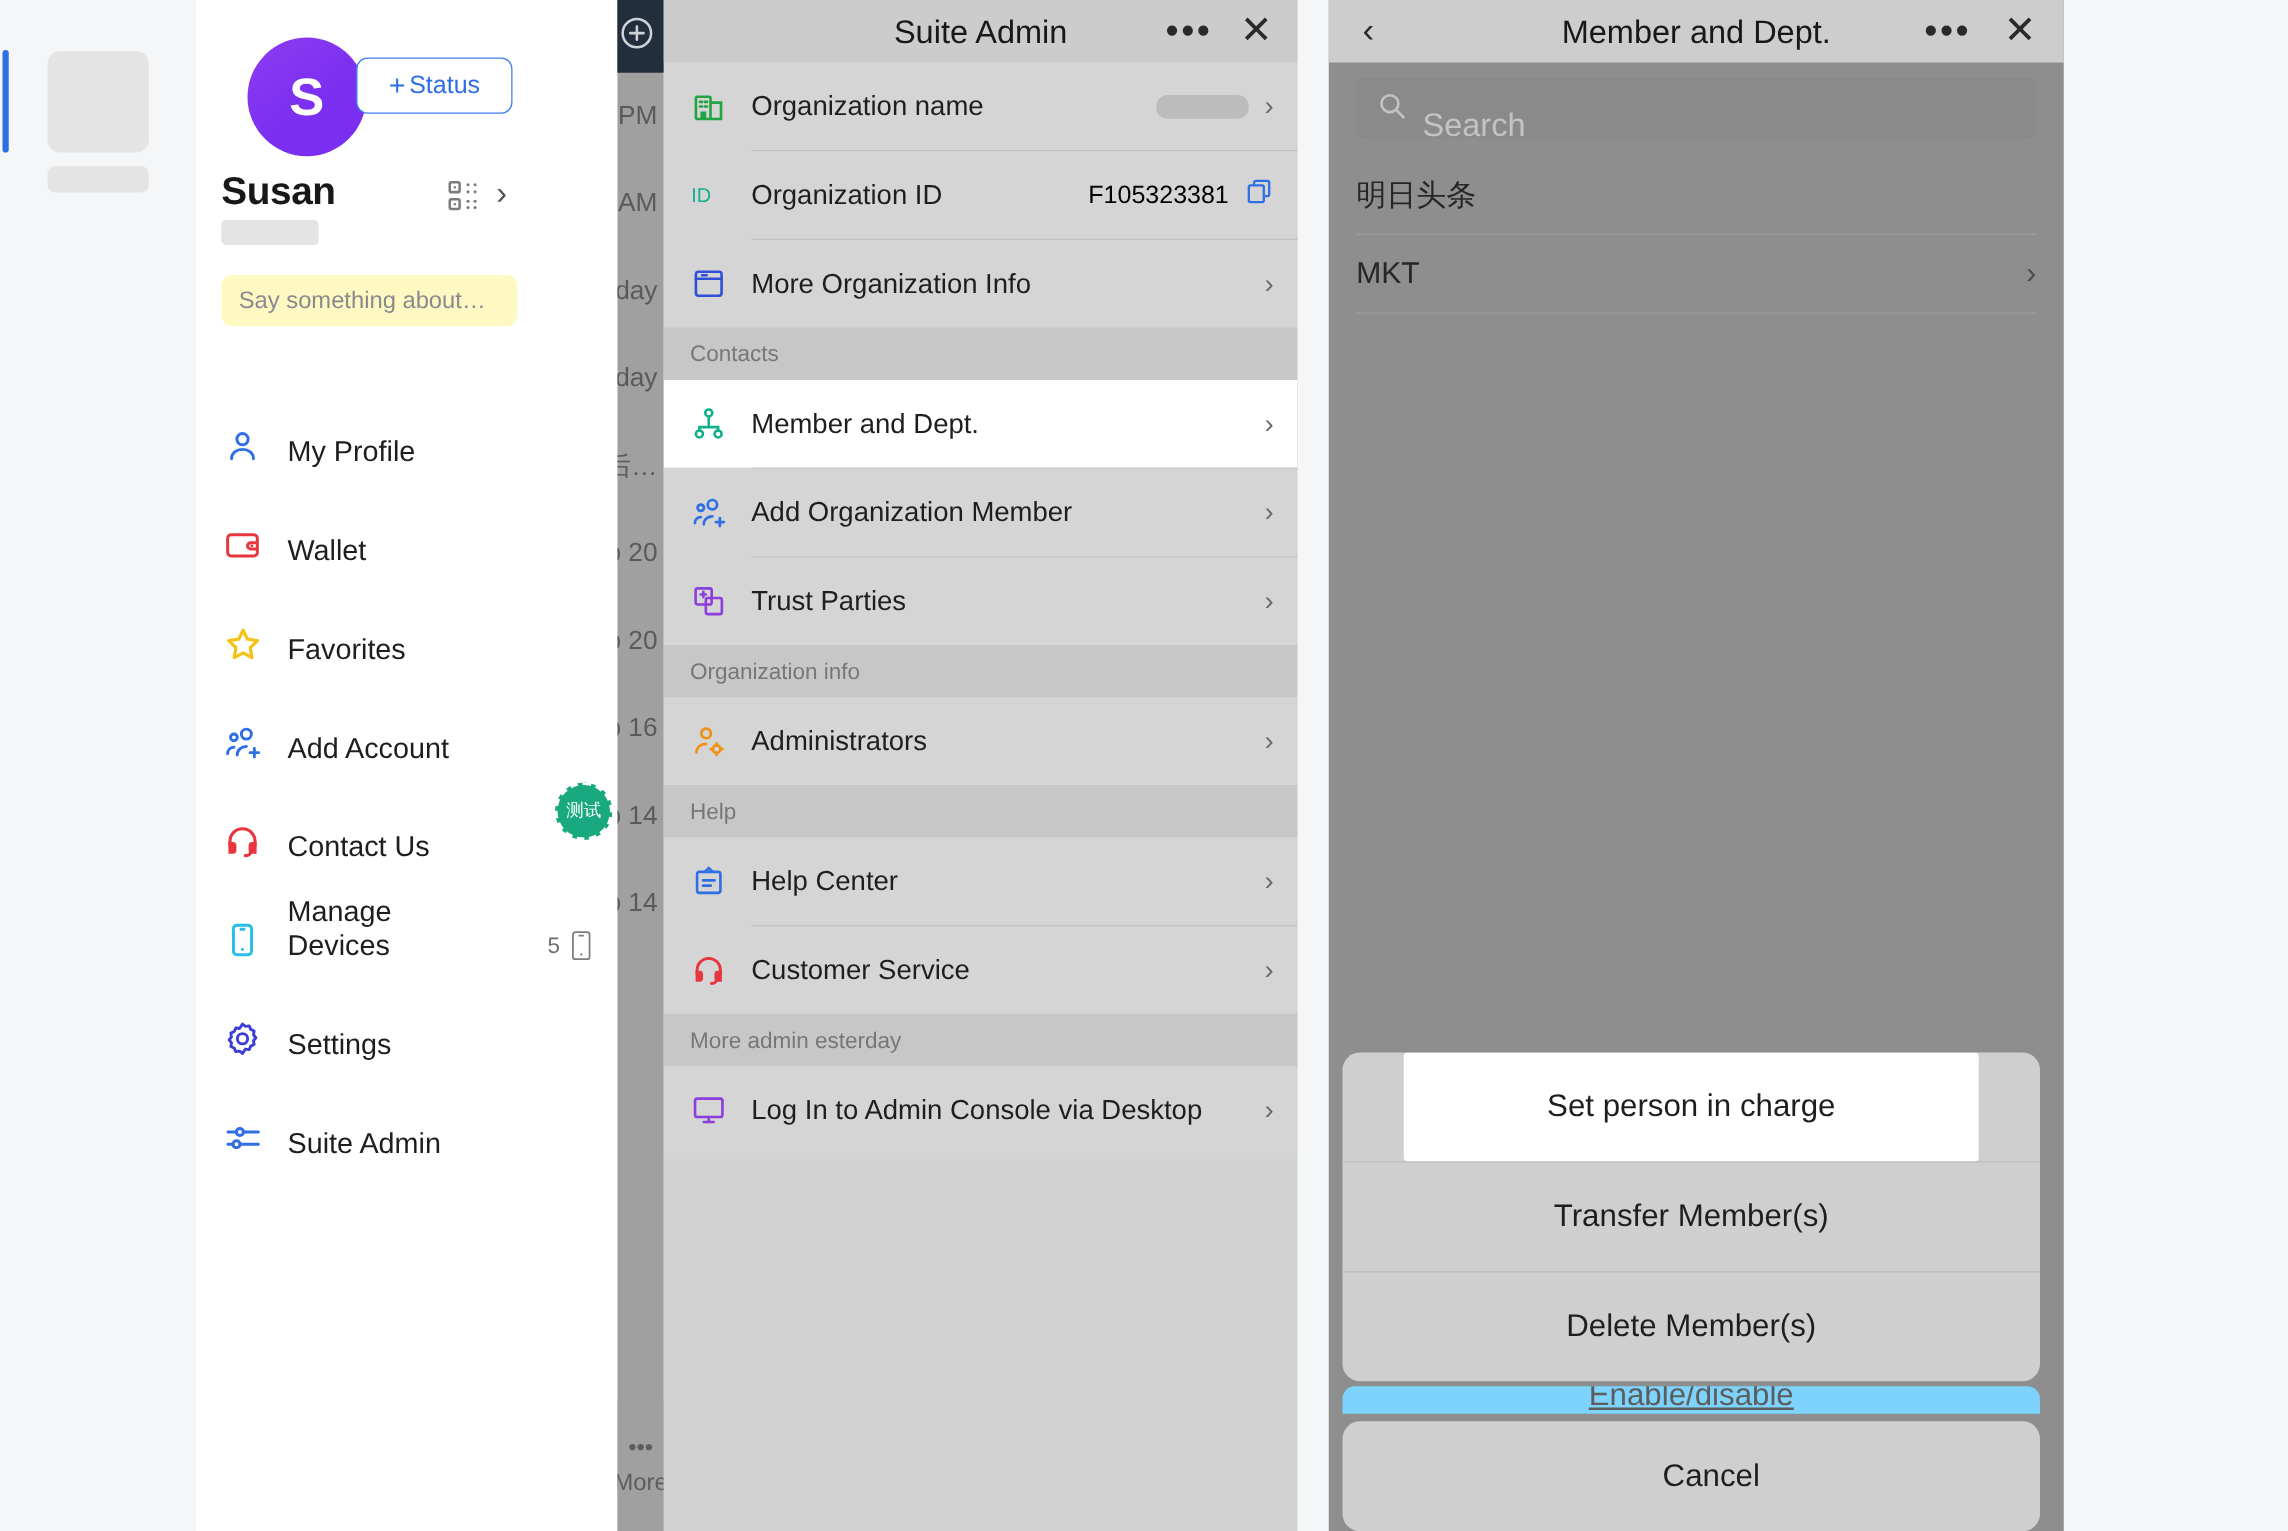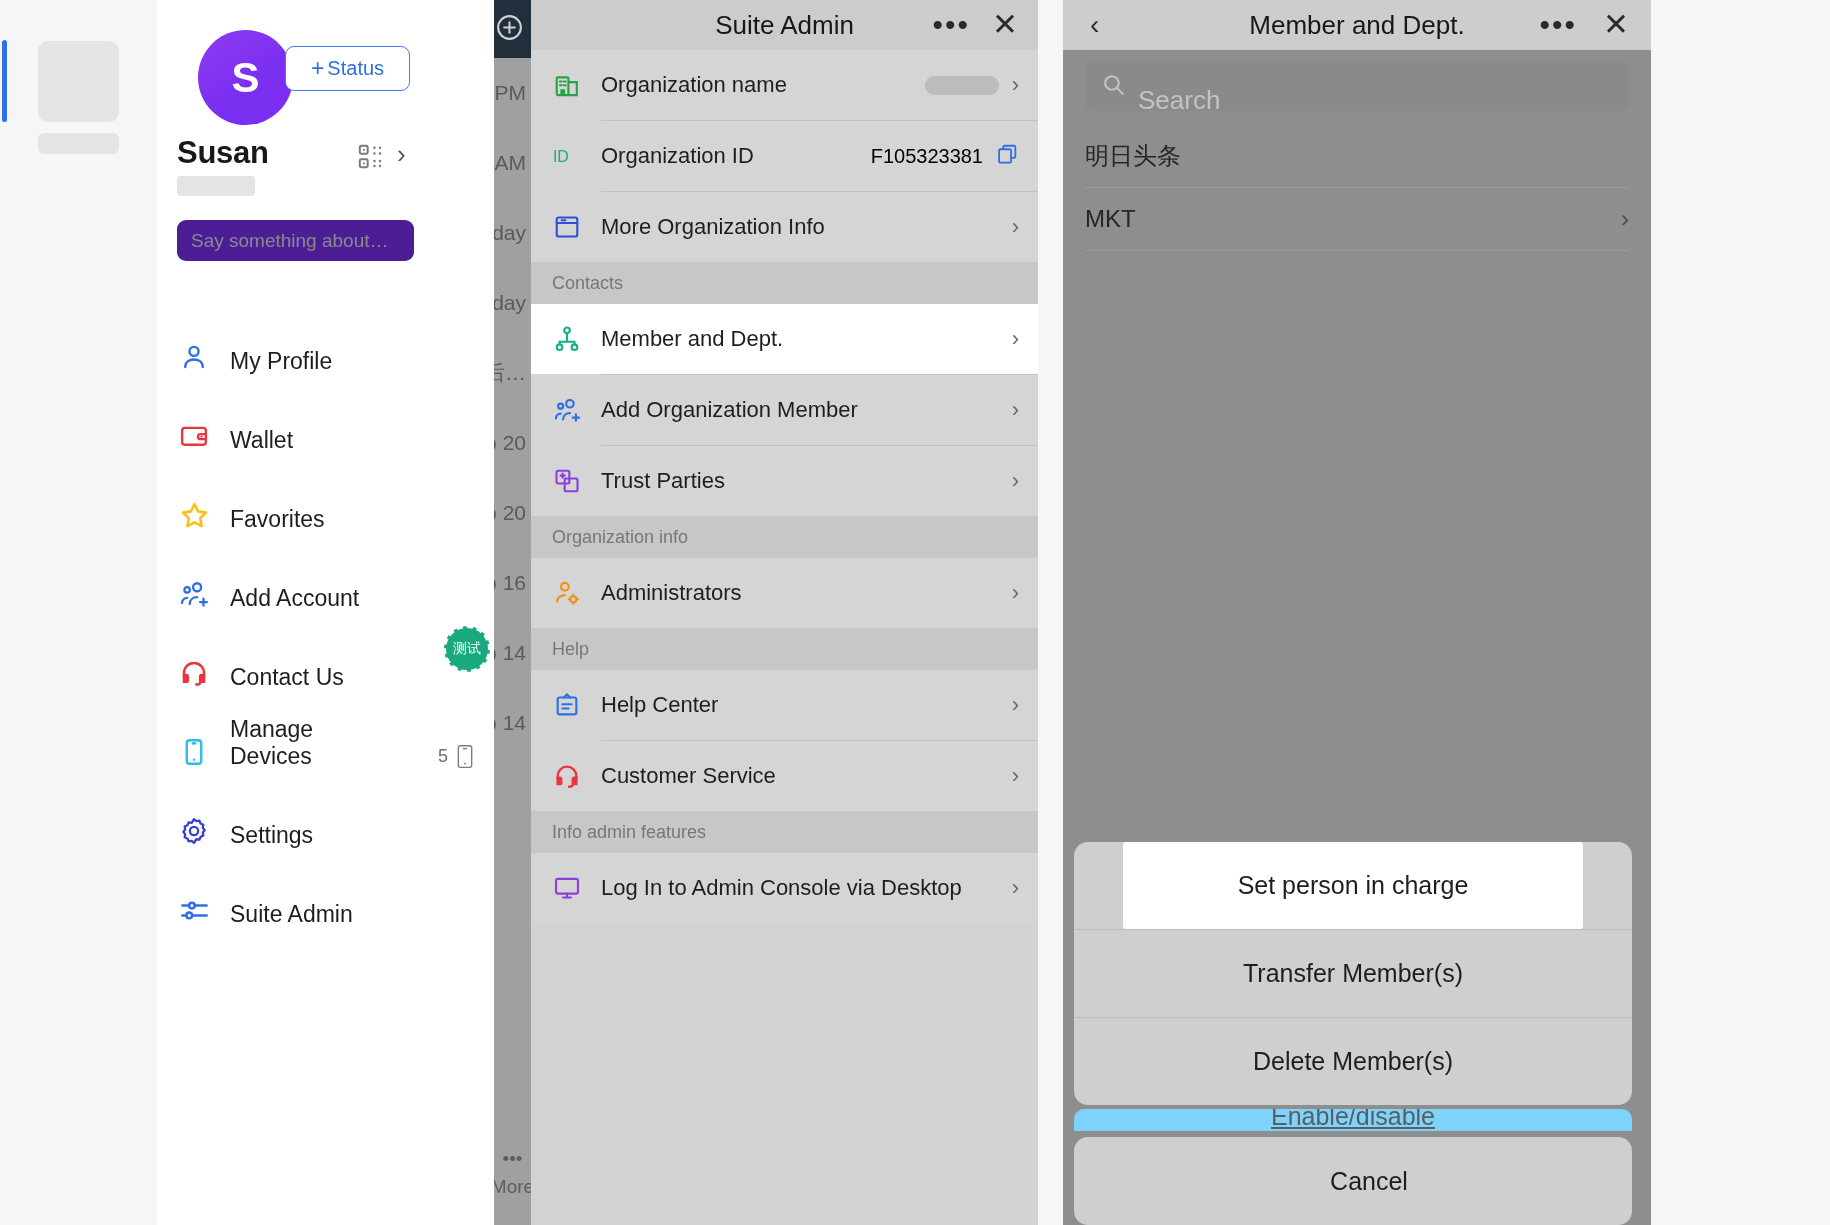--- a/index.html
+++ b/index.html
@@ -57,21 +57,21 @@
   .chev-profile {
     position: absolute; left: 240px; top: 139px;
     font-size: 26px; color: #555; font-weight: 300; cursor: pointer;
   }
   .name-skel {
     position: absolute; left: 20px; top: 176px; width: 78px; height: 20px;
     background: #e4e4e4; border-radius: 4px;
   }
   .say-box {
     position: absolute; left: 20px; top: 220px; width: 237px; height: 41px;
-    background: #4c1d95; border-radius: 9px;
+    background: #fef9c3; border-radius: 9px;
     display: flex; align-items: center; padding-left: 14px;
     color: #8a8a8e; font-size: 19px; cursor: text;
   }
   .menu { position: absolute; left: 0; top: 295px; width: 337px; }
   .menu-item {
     position: relative; height: 79px; display: flex; align-items: flex-end;
     padding-left: 20px; cursor: pointer;
   }
   .menu-item .mi-ico {
     width: 34px; height: 34px; margin-right: 19px;
@@ -563,21 +563,21 @@
               <path d="M17 19.3c0 1.2-1.6 1.9-3.2 1.9"></path>
             </svg>
           </span>
           <span class="ar-label">Customer Service</span>
           <span class="ar-right">
             <span class="chev">›</span>
           </span>
         </div>
       </div>
 
-      <div class="adm-group-label">Info admin features</div>
+      <div class="adm-group-label">More admin esterday</div>
       <div class="adm-block">
         <div class="adm-row">
           <span class="ar-ico">
             <svg width="28" height="28" viewBox="0 0 24 24" fill="none" stroke="#8b3fdc" stroke-width="1.8" stroke-linecap="round">
               <rect x="2.6" y="4.2" width="18.8" height="12.6" rx="1.6"></rect>
               <path d="M8.6 20.2h6.8M12 16.8v3.4"></path>
             </svg>
           </span>
           <span class="ar-label">Log In to Admin Console via Desktop</span>
           <span class="ar-right">

